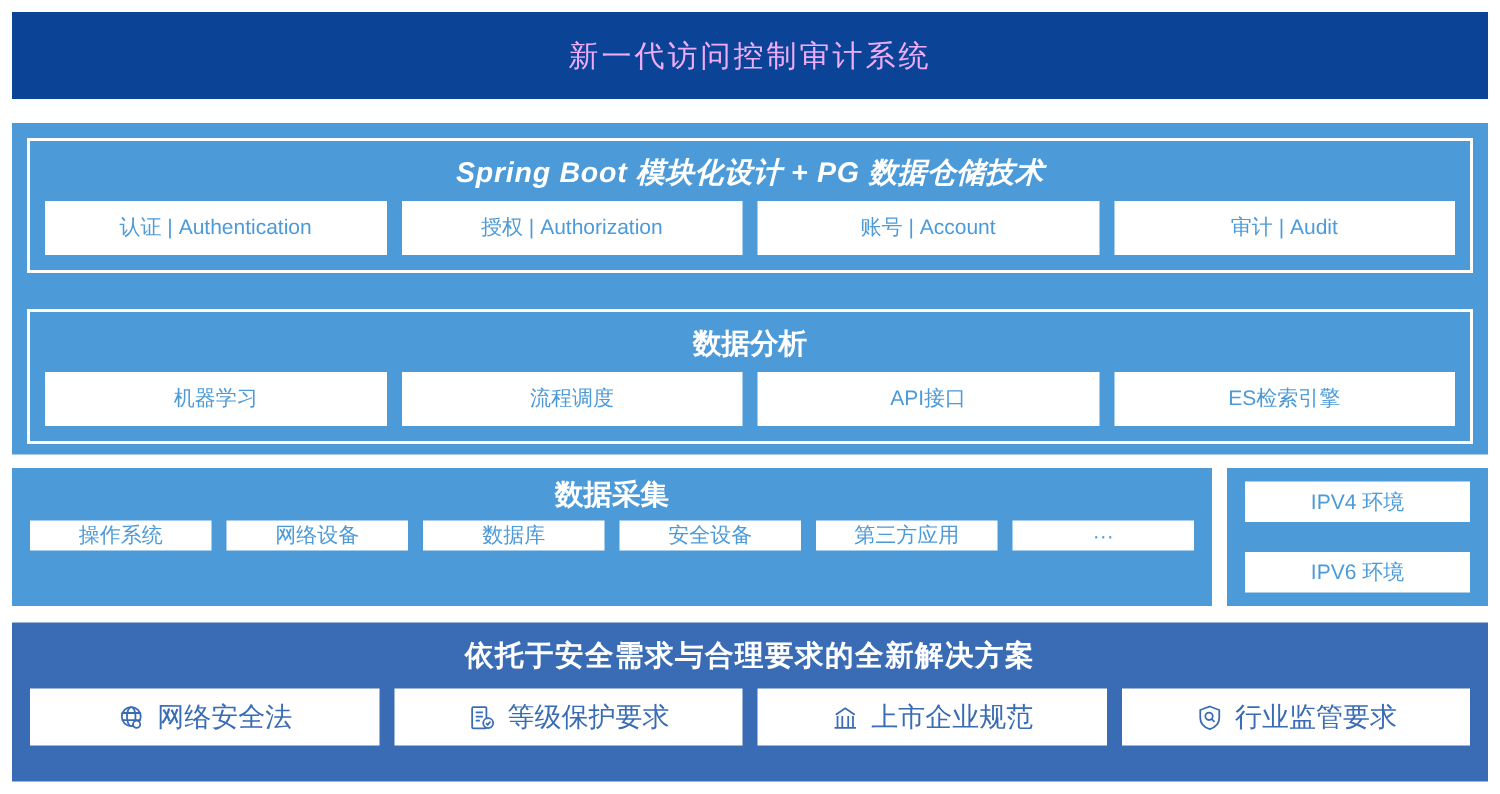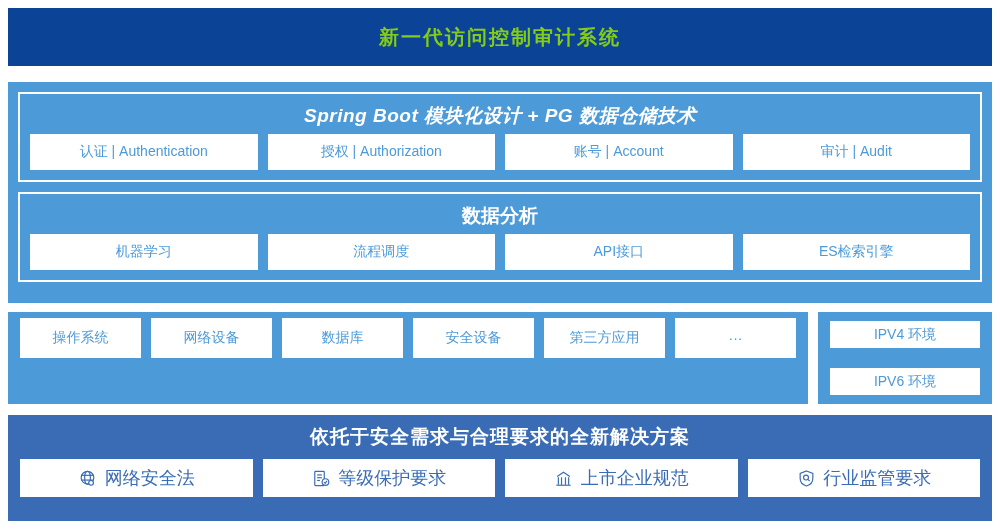--- a/index.html
+++ b/index.html
@@ -27,44 +27,44 @@
     left: 8px;
     top: 8px;
     width: 984px;
     height: 58px;
     background: #0b4496;
     display: flex;
     align-items: center;
     justify-content: center;
   }
   .header-title {
-    color: #84cc16;
+    color: #f0abfc;
     font-size: 20px;
-    font-weight: bold;
+    font-weight: normal;
     letter-spacing: 2px;
   }
 
   
   .platform {
     position: absolute;
     left: 8px;
     top: 82px;
     width: 984px;
     height: 221px;
     background: #4d9ad8;
     box-sizing: border-box;
     padding: 10px 10px;
   }
   .panel {
     border: 2px solid #ffffff;
     box-sizing: border-box;
     padding: 8px 10px 10px 10px;
   }
   .panel + .panel {
-    margin-top: 10px;
+    margin-top: 24px;
   }
   .panel-title {
     text-align: center;
     color: #ffffff;
     font-size: 19px;
     font-weight: bold;
     line-height: 28px;
     padding-bottom: 4px;
   }
   .panel-title.italic {
@@ -102,21 +102,21 @@
     background: #4d9ad8;
     box-sizing: border-box;
     padding: 6px 12px 10px 12px;
   }
   .collect .panel-title {
     font-size: 19px;
     line-height: 26px;
     padding-bottom: 3px;
   }
   .collect .chip {
-    height: 40px;
+    height: 20px;
   }
   .env {
     flex: 1 1 0;
     background: #4d9ad8;
     box-sizing: border-box;
     padding: 9px 12px;
     display: flex;
     flex-direction: column;
     justify-content: center;
     gap: 20px;
@@ -214,20 +214,21 @@
           <span>ES检索引擎</span>
         </div>
       </div>
     </div>
 
   </div>
 
   <div class="collect-wrap">
 
     <div class="collect">
+      <div class="panel-title">数据采集</div>
       <div class="chip-row">
         <div class="chip">
           <span>操作系统</span>
         </div>
         <div class="chip">
           <span>网络设备</span>
         </div>
         <div class="chip">
           <span>数据库</span>
         </div>

